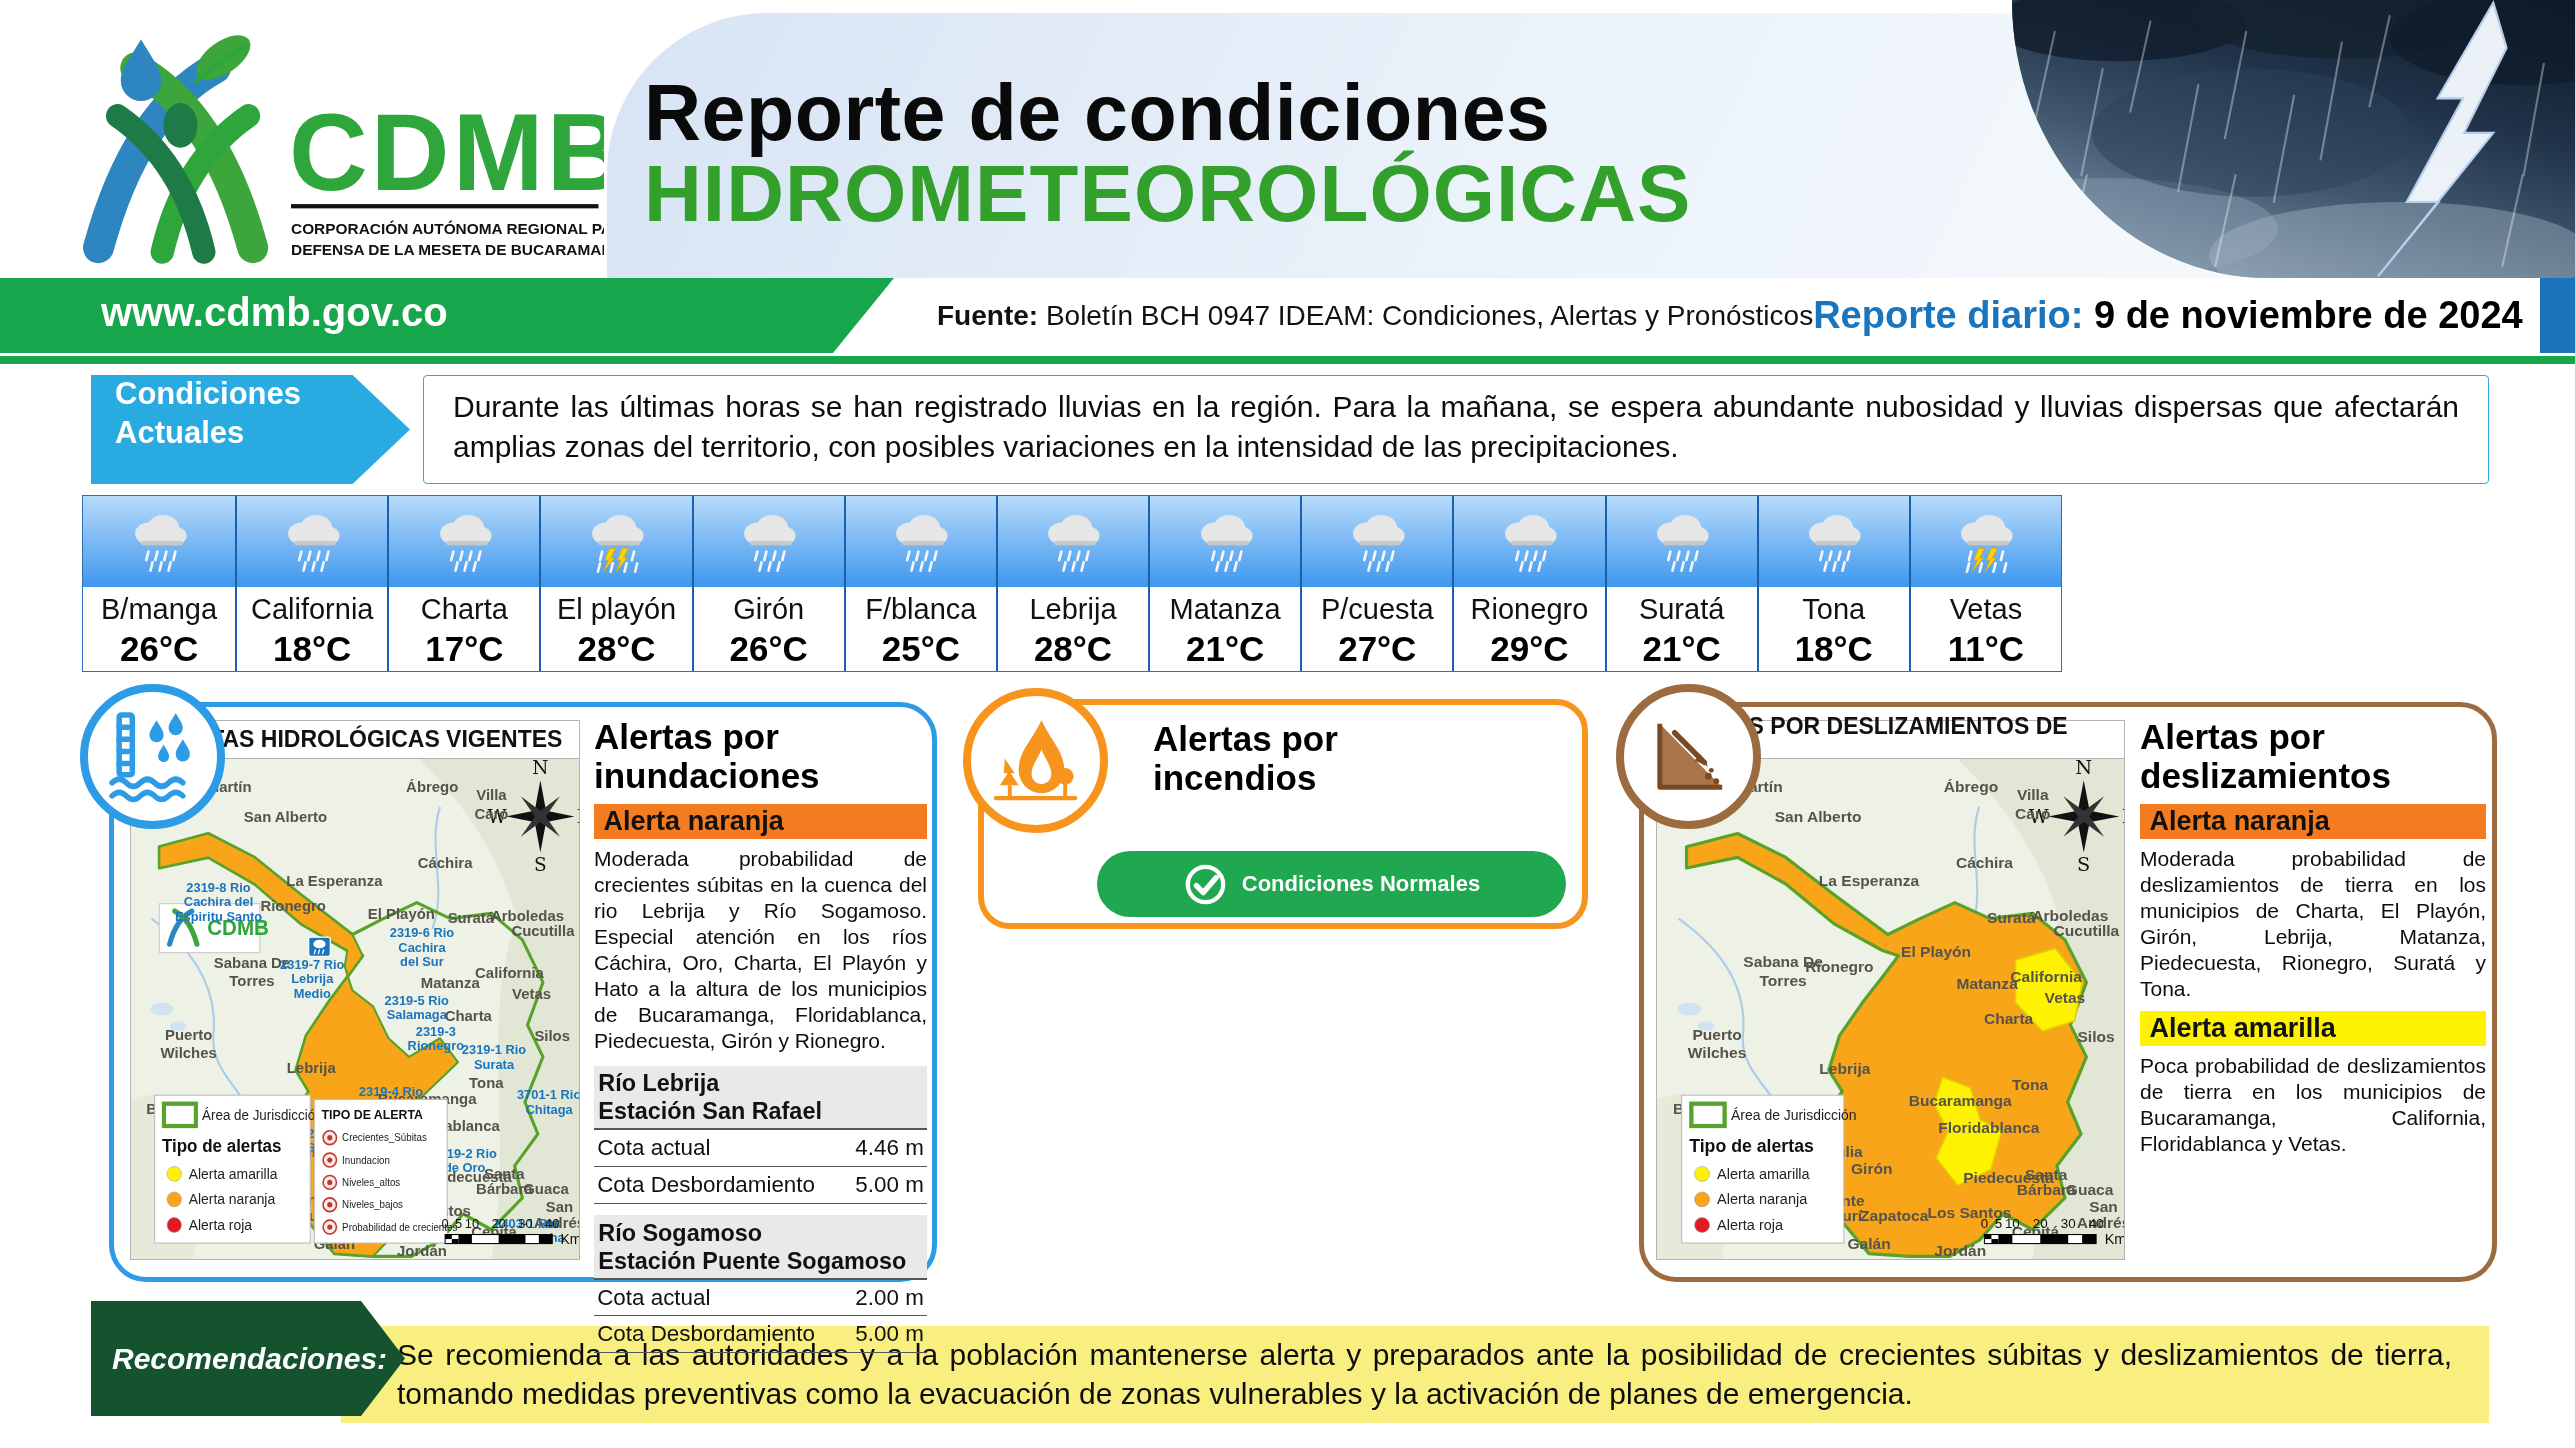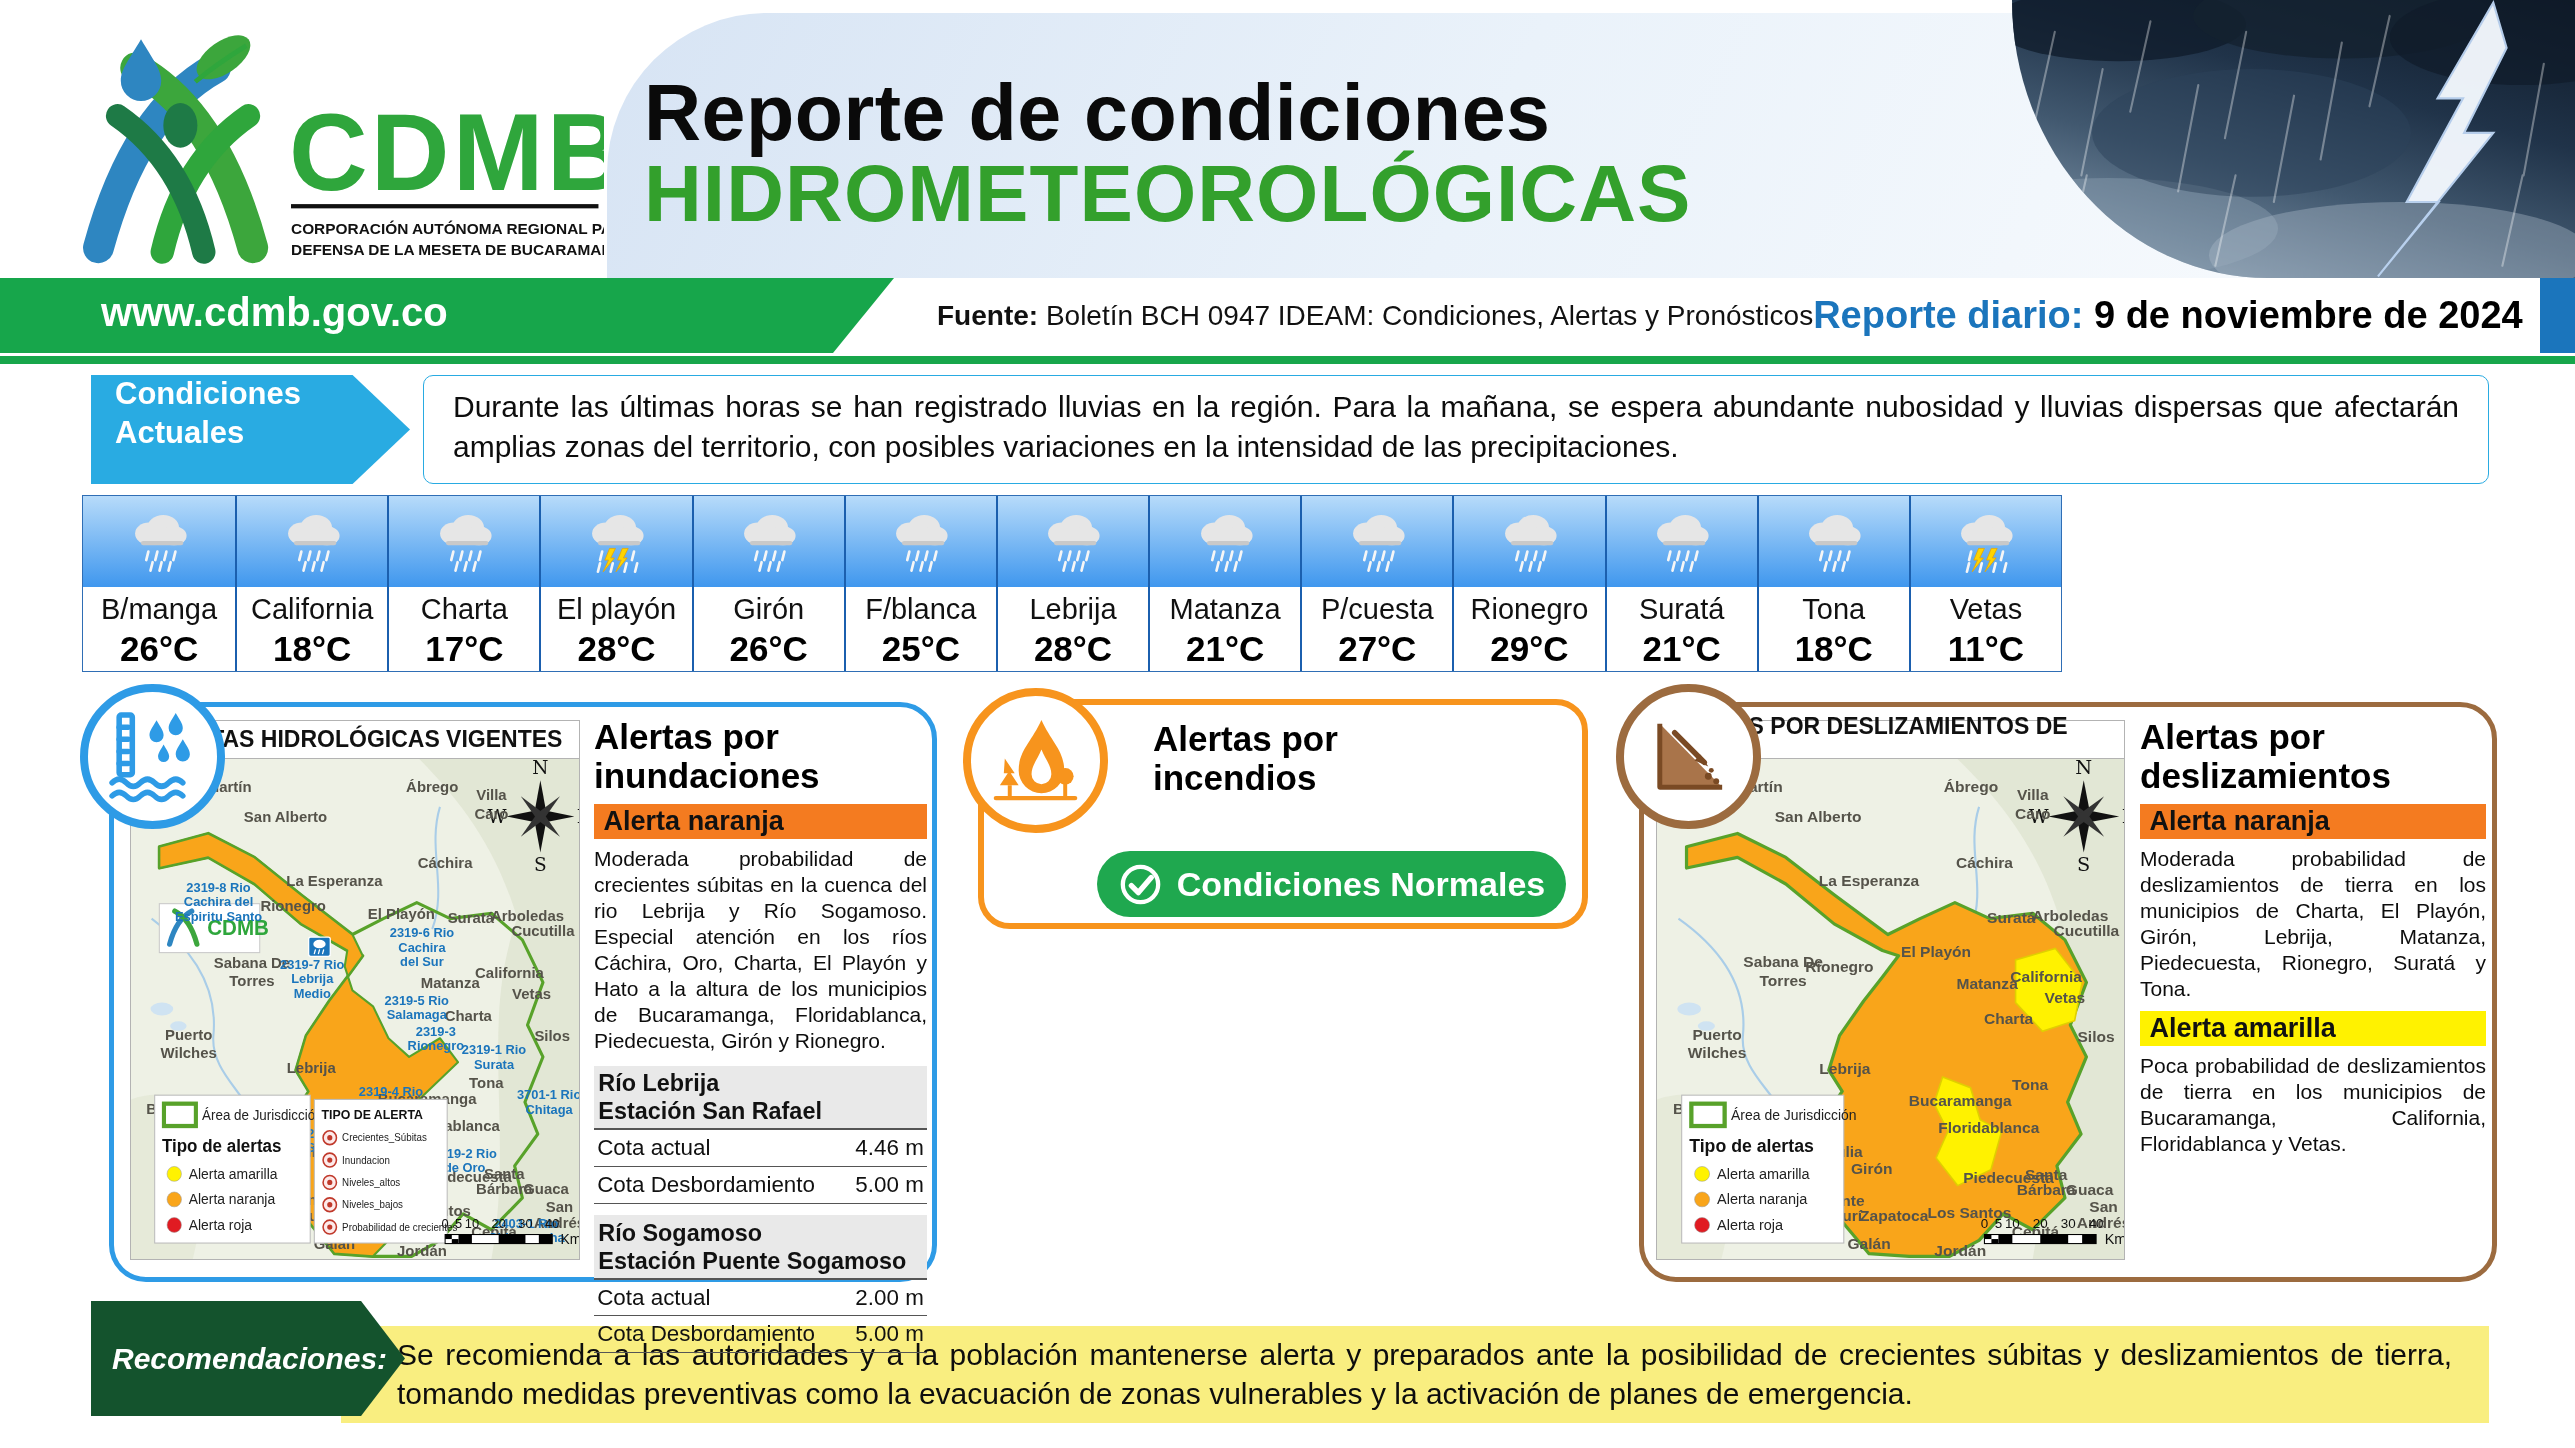--- a/index.html
+++ b/index.html
@@ -30,21 +30,21 @@
   .rep{font-size:38px;font-weight:700;color:#000;white-space:nowrap;}
   .rep .lbl{color:#1b75bc;}
   #bar-cap{left:2540px;top:278px;width:36px;height:75px;background:#1b75bc;}
   #bar-strip{left:0;top:356px;width:2576px;height:7.5px;background:#17a64b;}
 
   
   #cond-label{left:91px;top:375px;width:319px;height:109px;background:#29abe2;
     clip-path:polygon(0 0,82% 0,100% 50%,82% 100%,0 100%);
     display:flex;flex-direction:column;justify-content:flex-start;padding-left:24px;box-sizing:border-box;}
   #cond-label div{font-size:31px;font-weight:700;color:#fff;line-height:1.25;}
-  #cond-text{left:423px;top:375px;width:2066px;height:109px;border:1.6px solid #29abe2;border-radius:10px;
+  #cond-text{left:423px;top:375px;width:2066px;height:109px;border:1.6px solid #29abe2;border-radius:4px;
     box-sizing:border-box;padding:10.6px 29px;font-size:30px;line-height:1.35;text-align:justify;color:#0d0d0d;}
 
   
   #weather{left:82px;top:495px;width:1980px;height:177px;display:grid;
     grid-template-columns:repeat(13,1fr);border:1.6px solid #2f6eb5;box-sizing:border-box;background:#fff;}
   .wcell{border-left:2.1px solid #1b5fae;display:flex;flex-direction:column;min-width:0;}
   .wcell:first-child{border-left:none;}
   .wsky{height:91px;background:linear-gradient(#b7dbfa,#3f97ee);
     display:flex;align-items:center;justify-content:center;}
   .wname{font-size:29px;text-align:center;margin-top:6.4px;color:#111;}
@@ -80,21 +80,21 @@
   .ptext{margin-top:7.5px;font-size:21px;line-height:1.24;text-align:justify;color:#0d0d0d;}
 
   .sta{margin-top:11.7px;}
   .sta-head{background:#e9e9e9;font-size:23.4px;font-weight:700;line-height:1.2;
     padding:3.2px 4.3px;border-bottom:2.1px solid #555;}
   .sta-row{display:flex;justify-content:space-between;font-size:22.4px;
     padding:4.8px 3.2px;border-bottom:1.6px solid #555;}
 
   #fire-status{position:absolute;left:1097px;top:851px;width:469px;height:66px;background:#1fa84f;
     border-radius:33px;color:#fff;display:flex;align-items:center;justify-content:center;gap:14px;
-    font-size:34px;font-weight:700;z-index:2;}
+    font-size:22px;font-weight:700;z-index:2;}
 
   
   #rec-label{left:91px;top:1301px;width:314px;height:115px;background:#14532d;
     clip-path:polygon(0 0,86% 0,100% 50%,86% 100%,0 100%);
     display:flex;align-items:center;padding-left:21px;box-sizing:border-box;
     font-size:30px;font-weight:700;color:#fff;z-index:2;font-style:italic;}
   #rec-text{left:341px;top:1301px;width:2148px;height:97px;background:#f9ee80;box-sizing:border-box;
     padding:8.5px 37px 0 56px;font-size:30px;line-height:1.33;text-align:justify;color:#0d0d0d;z-index:1;margin-top:25px;}
 
   

